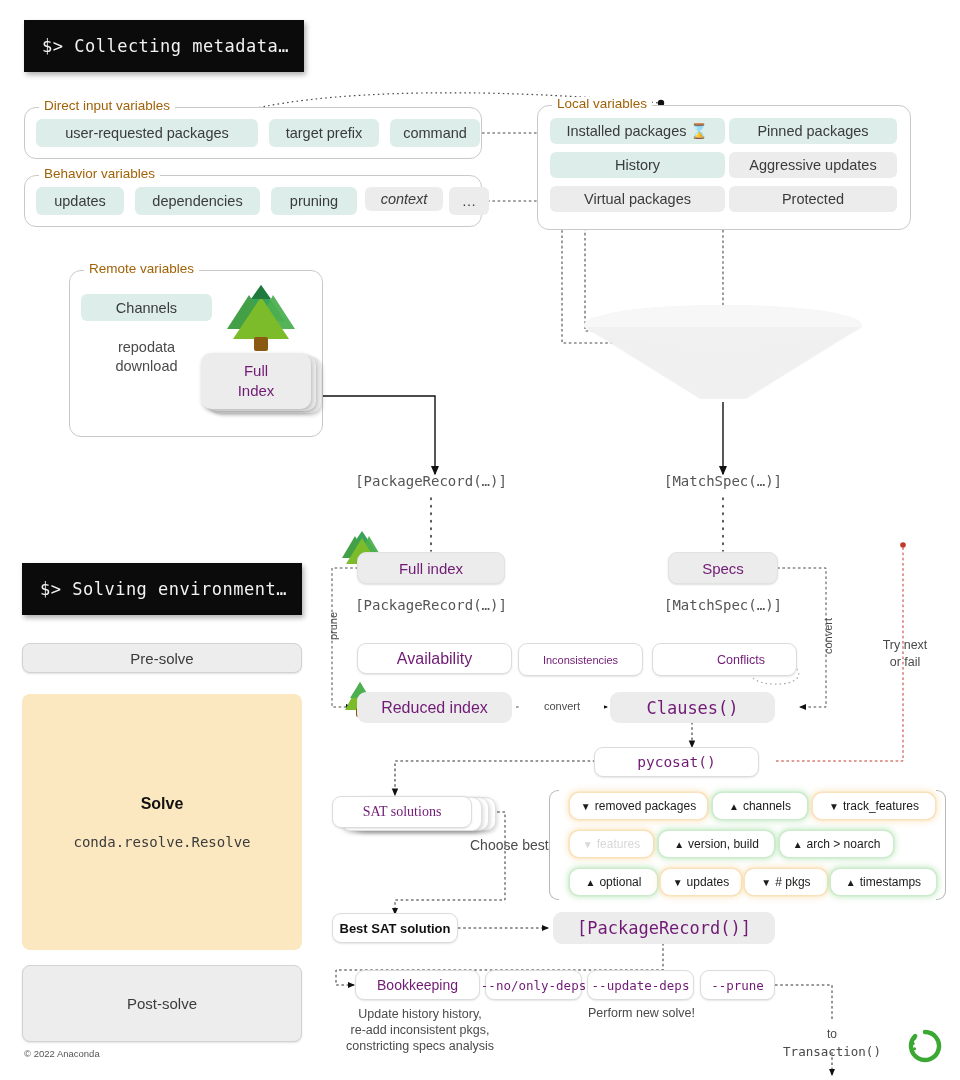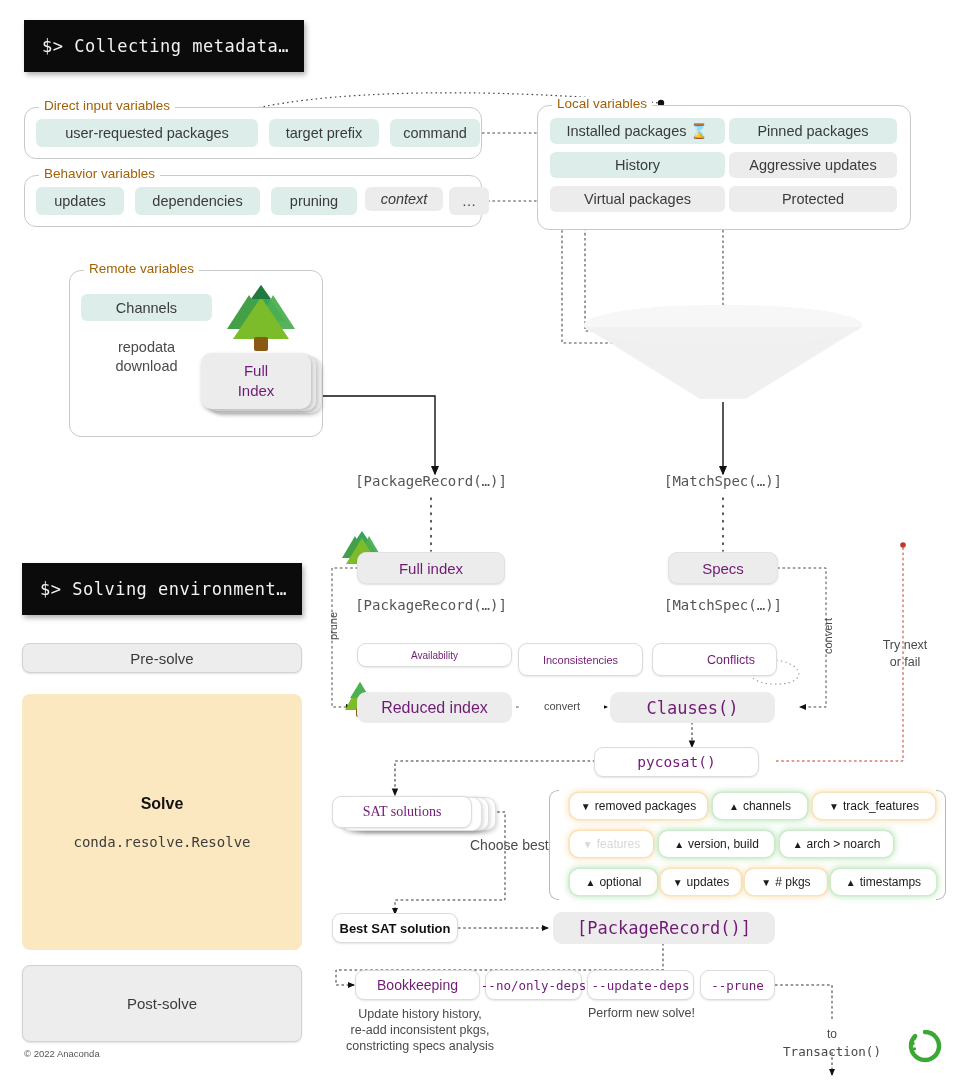--- a/index.html
+++ b/index.html
@@ -238,23 +238,23 @@
 <div class="abs mono" style="left:330px;top:597px;width:202px;text-align:center;font-size:14px;color:#555;">[PackageRecord(…)]</div>
 <div class="abs mono" style="left:622px;top:597px;width:202px;text-align:center;font-size:14px;color:#555;">[MatchSpec(…)]</div>
 
 <div class="abs lbl small" style="left:313px;top:620px;width:40px;text-align:center;transform:rotate(-90deg);transform-origin:center;">
   <span>prune</span>
 </div>
 <div class="abs lbl small" style="left:806px;top:630px;width:44px;text-align:center;transform:rotate(-90deg);transform-origin:center;">
   <span>convert</span>
 </div>
 
-<div class="abs box outline" style="left:357px;top:643px;width:155px;height:24px;font-size:10px;">Availability</div>
+<div class="abs box outline" style="left:357px;top:643px;width:155px;height:31px;font-size:16px;">Availability</div>
 <div class="abs box outline" style="left:518px;top:643px;width:125px;height:33px;font-size:11px;">Inconsistencies</div>
-<div class="abs box outline" style="left:652px;top:643px;width:125px;height:33px;font-size:12.5px;padding-left:33px;">Conflicts</div>
+<div class="abs box outline" style="left:652px;top:643px;width:145px;height:33px;font-size:12.5px;padding-left:33px;">Conflicts</div>
 
 <svg class="abs" style="left:340px;top:678px;width:40px;height:44px;" viewBox="0 0 40 44">
   <path d="M20 4 L35 32 L5 32 Z" fill="#7cbb2a"></path>
   <path d="M20 4 L30 20 L10 20 Z" fill="#4caf50"></path>
   <rect x="16" y="30" width="8" height="9" rx="2" fill="#8a5a12"></rect>
 </svg>
 <div class="abs box fillgrey" style="left:357px;top:692px;width:155px;height:31px;font-size:16px;">Reduced index</div>
 
 <div class="abs lbl small" style="left:520px;top:700px;width:84px;text-align:center;background:#fff;">convert</div>
 

